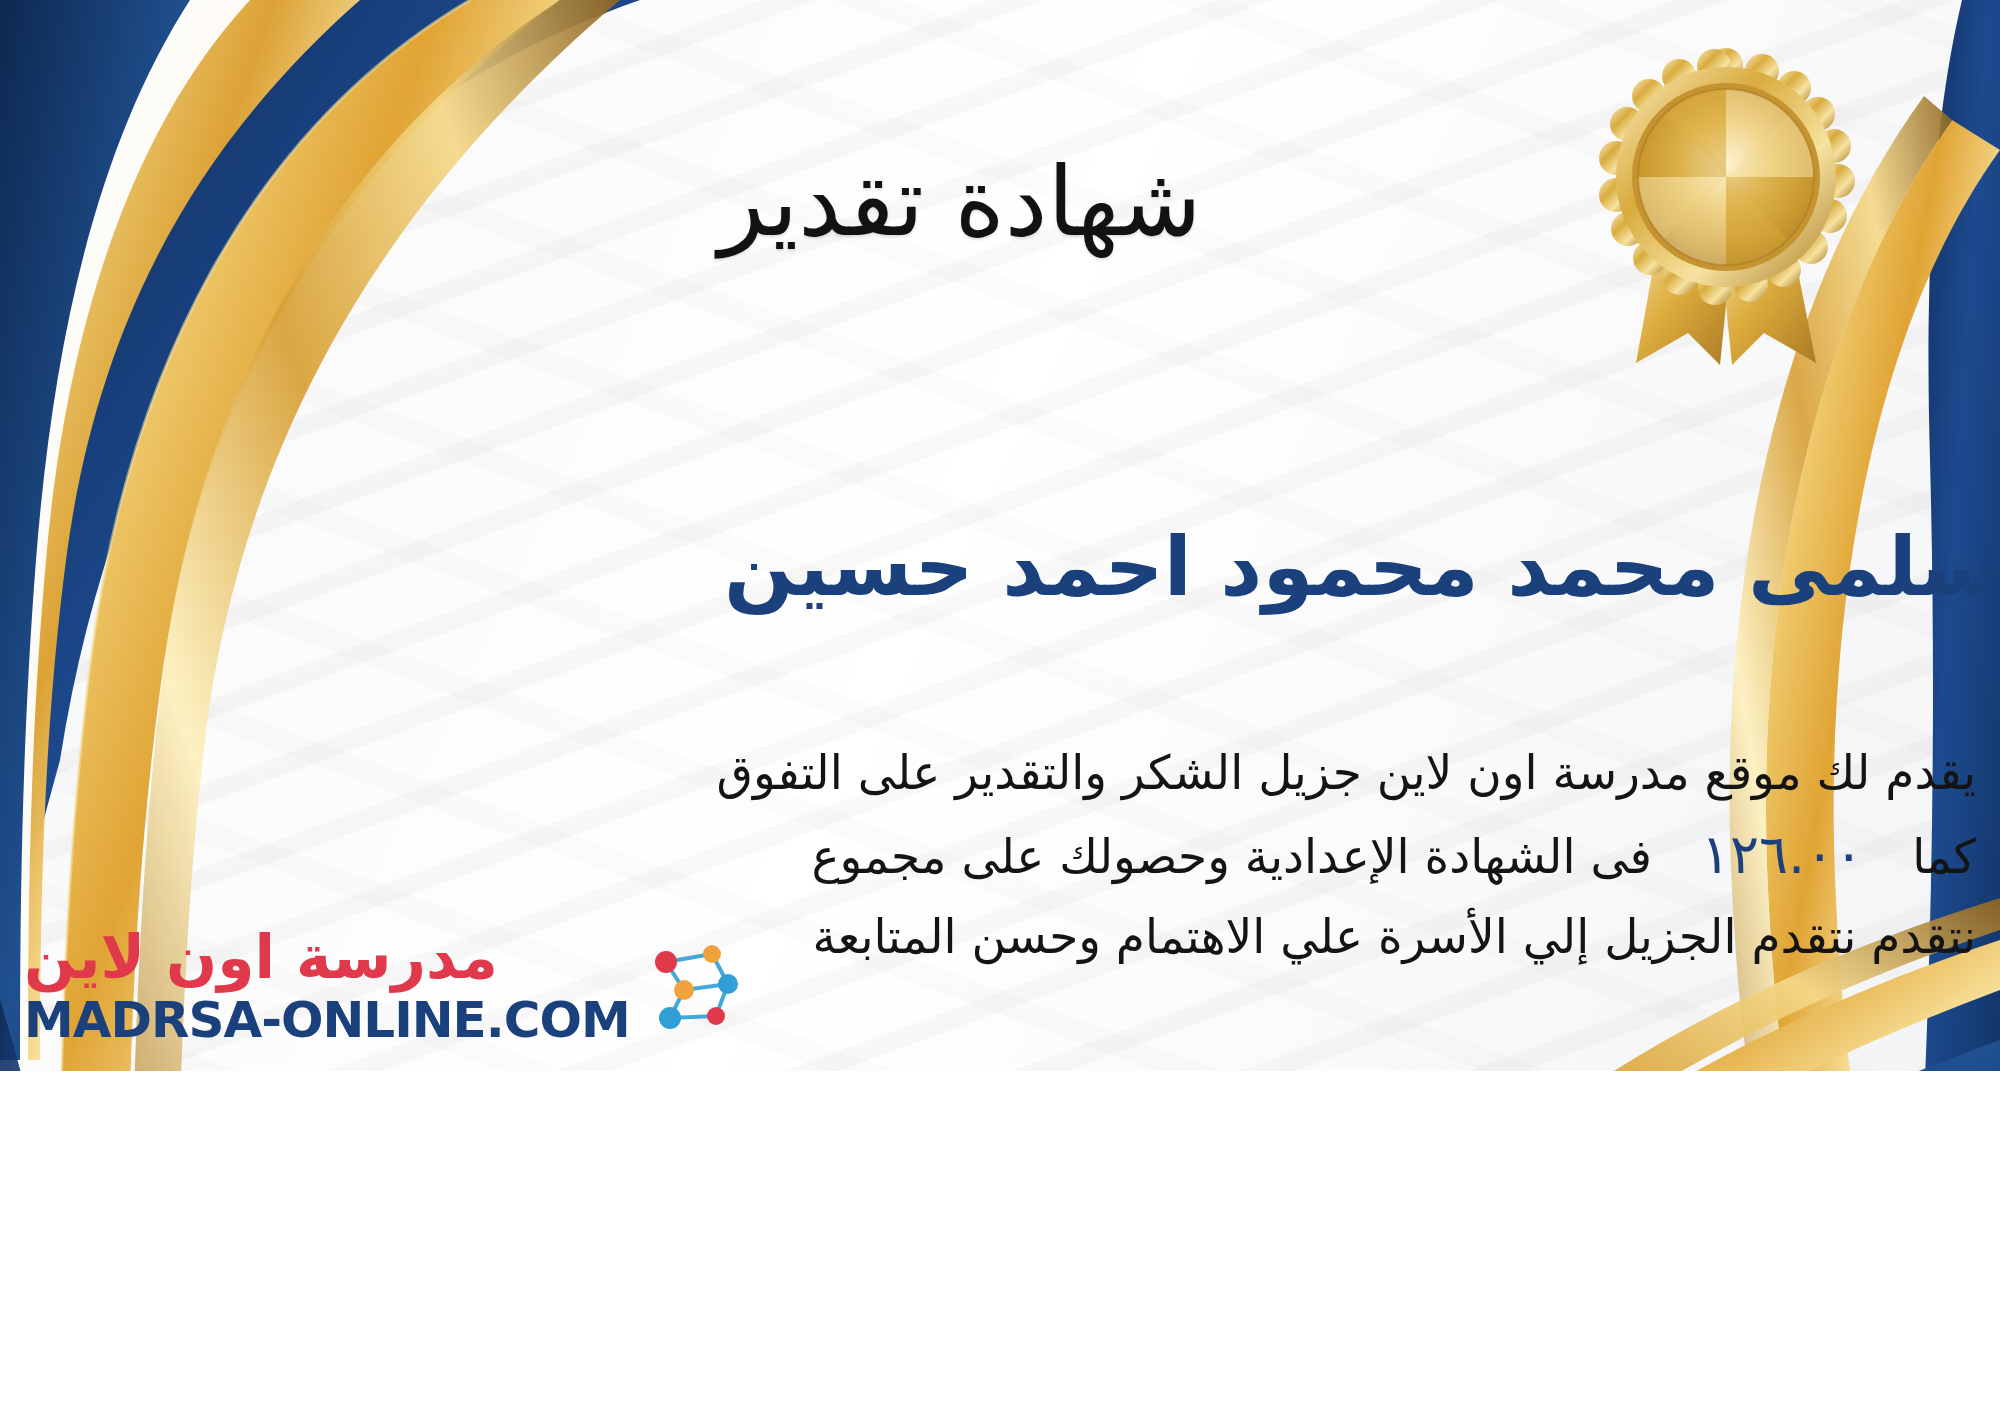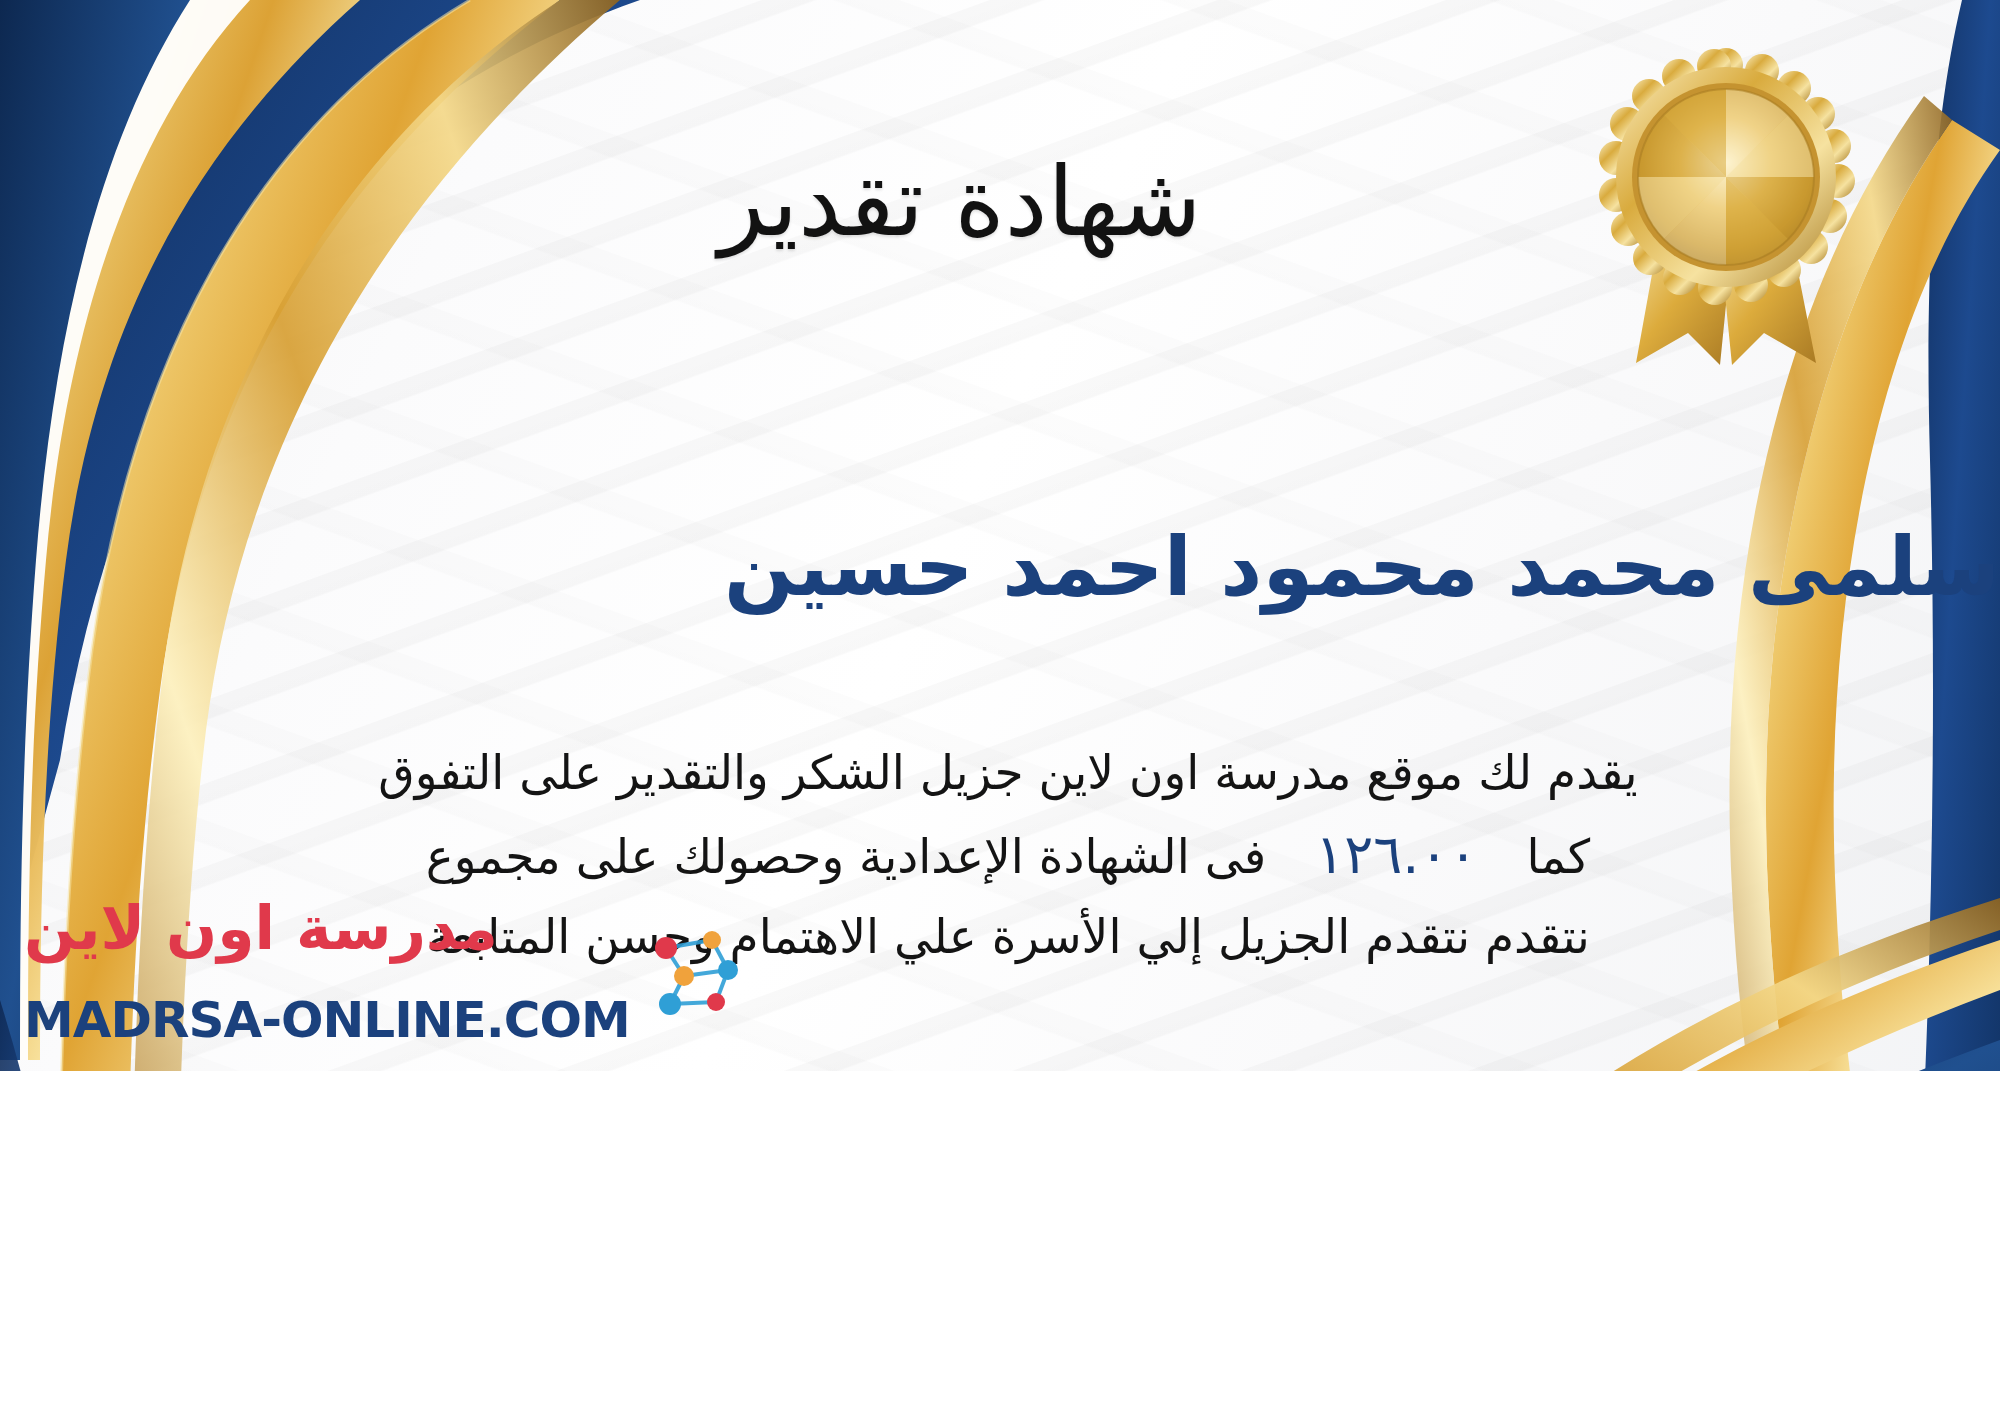--- a/index.html
+++ b/index.html
@@ -69,21 +69,21 @@
     font-size:82px;
     font-weight:700;
     color:#1b417d;
     line-height:1.15;
     white-space:nowrap;
   }
 
   .body-block{
     position:absolute;
     top:735px;left:40px;right:24px;
-    text-align:center;
+    text-align:right;
     color:#141414;
     font-size:47px;
     line-height:1.62;
     font-weight:400;
   }
   .body-line{display:block;white-space:nowrap;}
   .score{
     color:#1b417d;
     font-weight:400;
     font-size:54px;
@@ -105,21 +105,20 @@
     left:24px;bottom:26px;
     display:flex;
     align-items:center;
     flex-direction:row-reverse;
     gap:10px;
   }
   .logo-text{
     display:flex;flex-direction:column;
     align-items:flex-end;
     line-height:1;
-    gap:29px;
   }
   .logo-ar{
     font-size:60px;font-weight:700;color:#e0394b;
     letter-spacing:-1px;
     white-space:nowrap;
   }
   .logo-en{
     font-size:50px;font-weight:700;color:#1b417d;
     letter-spacing:-1px;direction:ltr;
     margin-top:8px;

